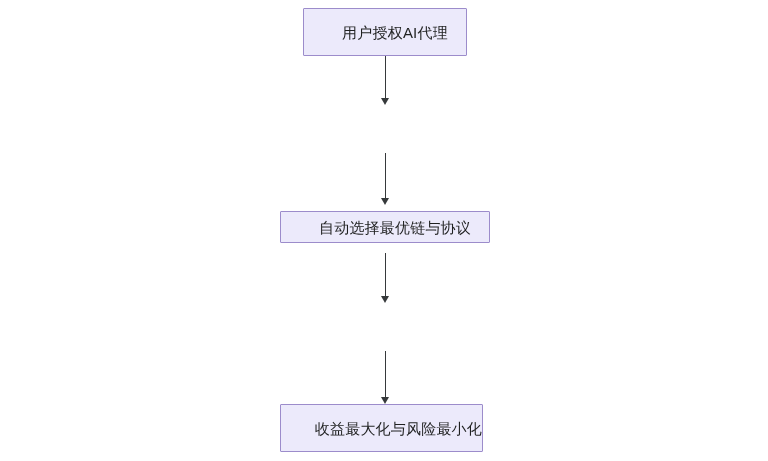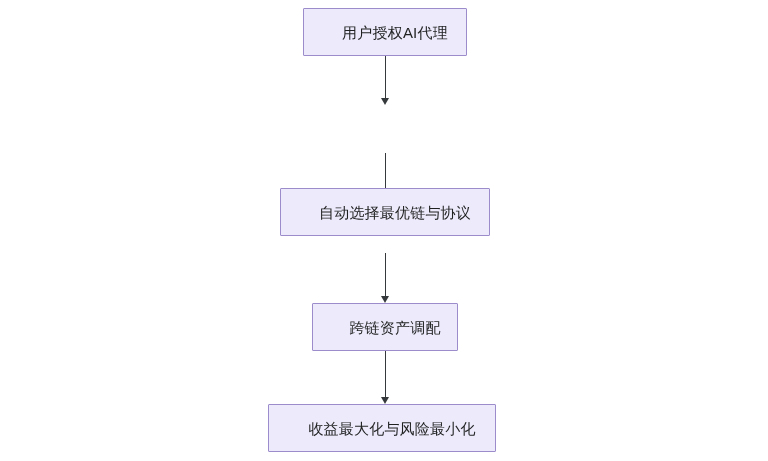--- a/index.html
+++ b/index.html
@@ -70,25 +70,22 @@
   <div class="arrowhead" style="left:380.5px; top:296px;"></div>
 
   <div class="connector" style="left:385px; top:351px; height:46px;"></div>
   <div class="arrowhead" style="left:380.5px; top:397px;"></div>
 
   <div class="node" style="left:303px; top:8px; width:164px; height:48px;">
     <span class="node-label">用户授权AI代理</span>
   </div>
 
 
-  <div class="node" style="left:280px; top:188px; width:210px; height:48px;">
+  <div class="node" style="left:280px; top:211px; width:210px; height:32px;">
     <span class="node-label">自动选择最优链与协议</span>
   </div>
 
-  <div class="node" style="left:312px; top:303px; width:146px; height:48px;">
-    <span class="node-label">跨链资产调配</span>
-  </div>
 
-  <div class="node" style="left:268px; top:404px; width:228px; height:48px;">
+  <div class="node" style="left:280px; top:404px; width:203px; height:48px;justify-content:flex-end;">
     <span class="node-label">收益最大化与风险最小化</span>
   </div>
 
 </div>
 
 </body></html>

